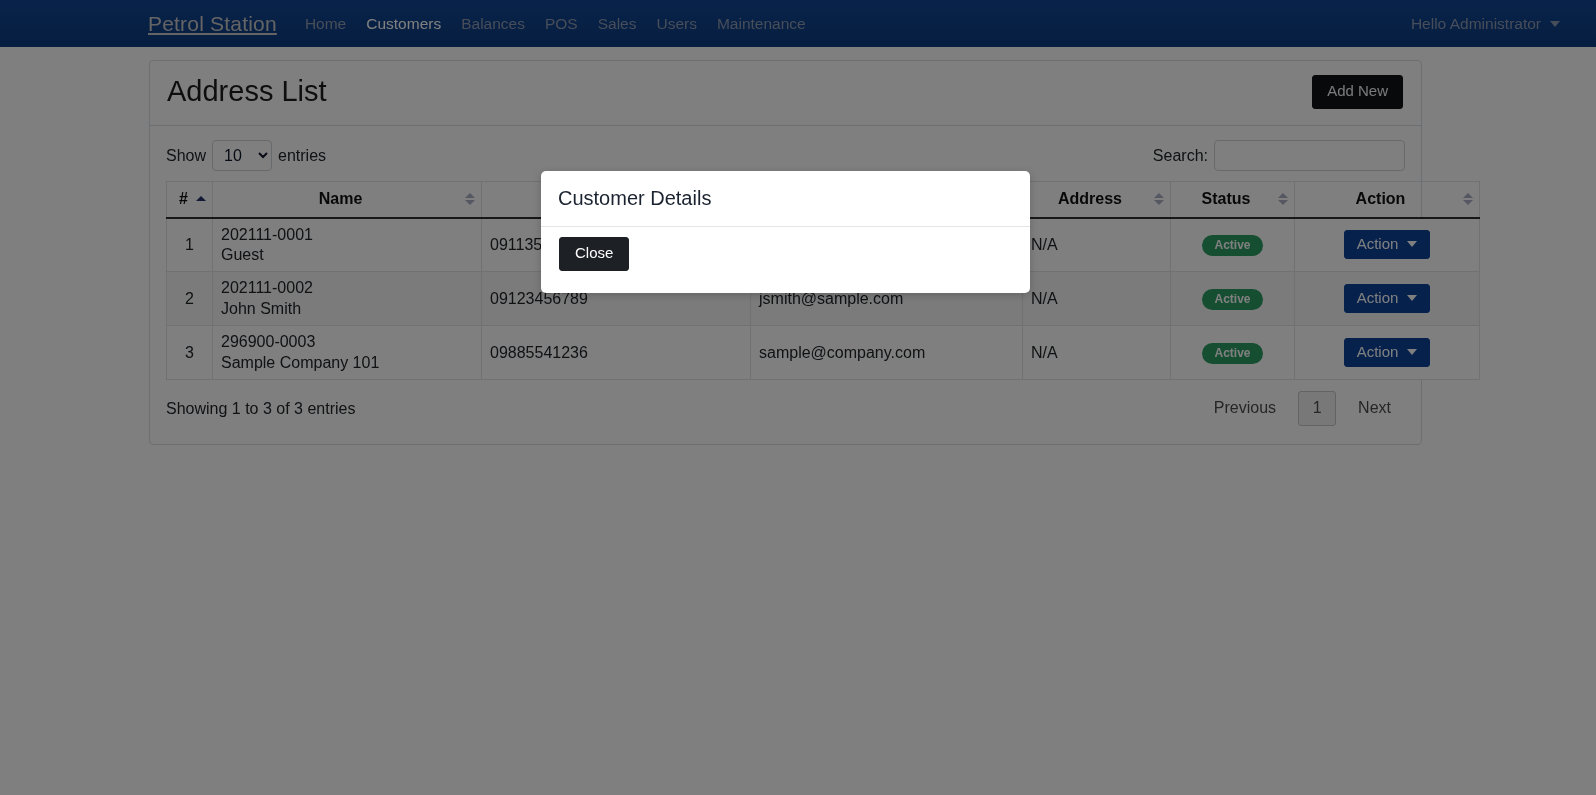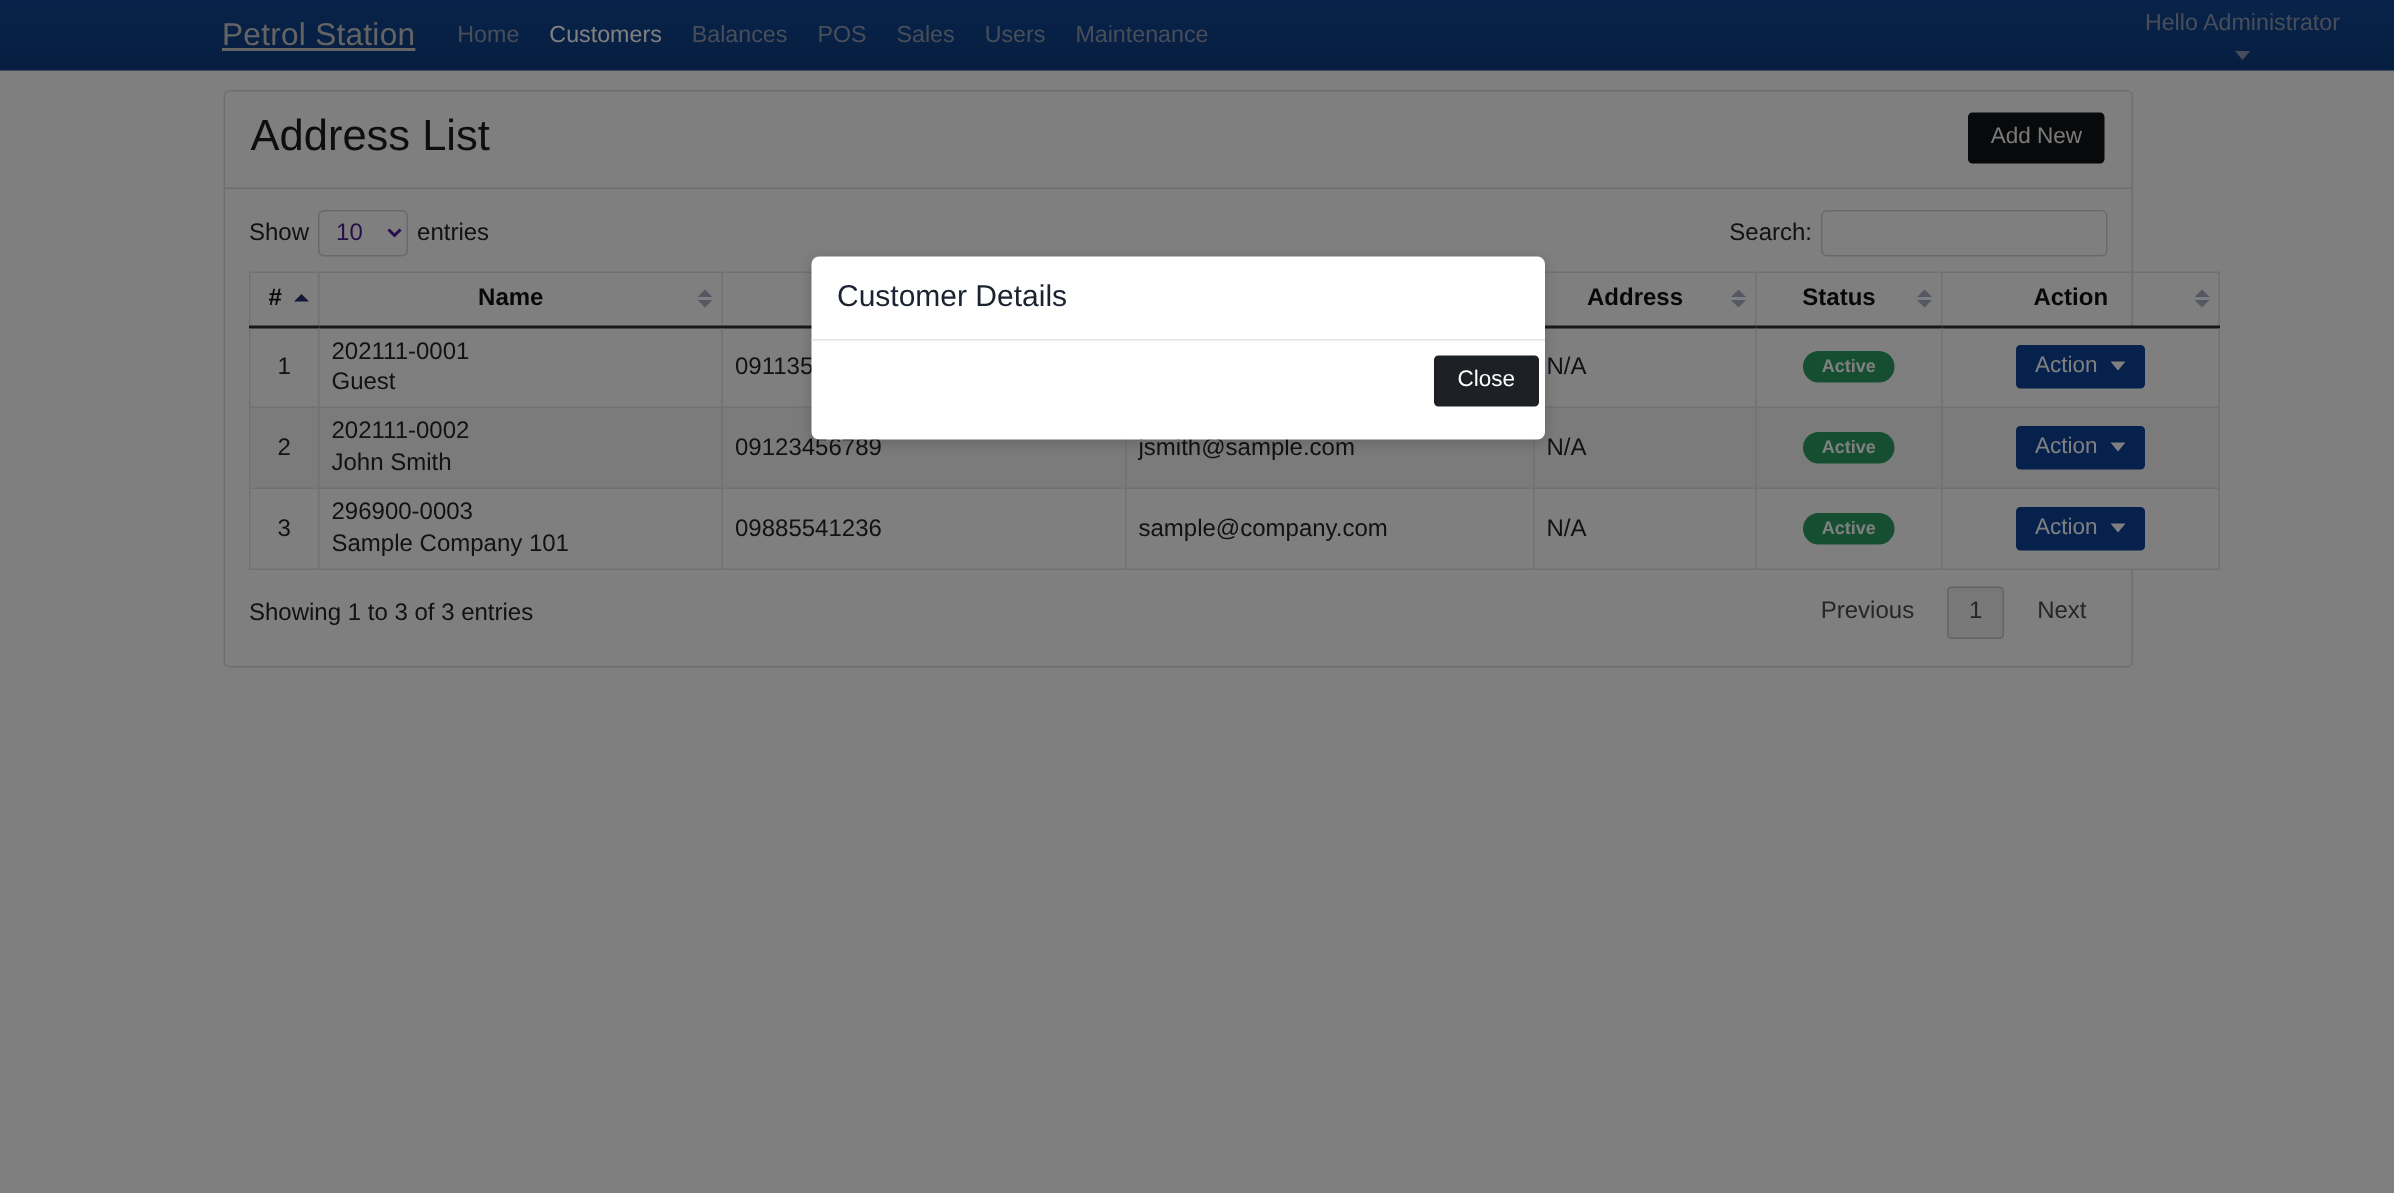--- a/index.html
+++ b/index.html
@@ -55,21 +55,20 @@
   }
   .nav-link.active { color: #ffffff; }
   .nav-right {
     margin-left: auto;
     display: flex;
     align-items: center;
     gap: 9px;
     color: #8f9bb3;
     font-size: 15.5px;
     padding-right: 12px;
-    flex-direction: column;
   }
   .caret {
     width: 0; height: 0;
     border-left: 5px solid transparent;
     border-right: 5px solid transparent;
     border-top: 6px solid #8f9bb3;
     display: inline-block;
   }
 
   
@@ -131,21 +130,21 @@
     align-items: center;
     gap: 6px;
   }
   .dt-select {
     font-family: inherit;
     font-size: 16px;
     padding: 4px 4px 4px 7px;
     border: 1px solid #ced4da;
     border-radius: 4px;
     background: #ffffff;
-    color: #4c1d95;
+    color: #0f172a;
     height: 31px;
     cursor: pointer;
   }
   .dt-input {
     font-family: inherit;
     font-size: 16px;
     width: 191px;
     height: 31px;
     border: 1px solid #ced4da;
     border-radius: 4px;
@@ -321,23 +320,22 @@
     display: inline-block;
     background: #45dd8e;
     color: #ffffff;
     font-size: 13px;
     font-weight: bold;
     border-radius: 12px;
     padding: 5px 13px 6px;
     line-height: 1;
   }
   .modal-footer {
-    padding: 10px 4px 22px;
-    display: flex;
-    justify-content: flex-end;
+    padding: 10px 18px 22px;
+    display: flex;
   }
   .btn-close-modal {
     background: #1d2025;
     border: 1px solid #1d2025;
     color: #ffffff;
     border-radius: 3px;
     font-size: 15px;
     font-family: inherit;
     padding: 7px 15px 8px;
     cursor: pointer;

